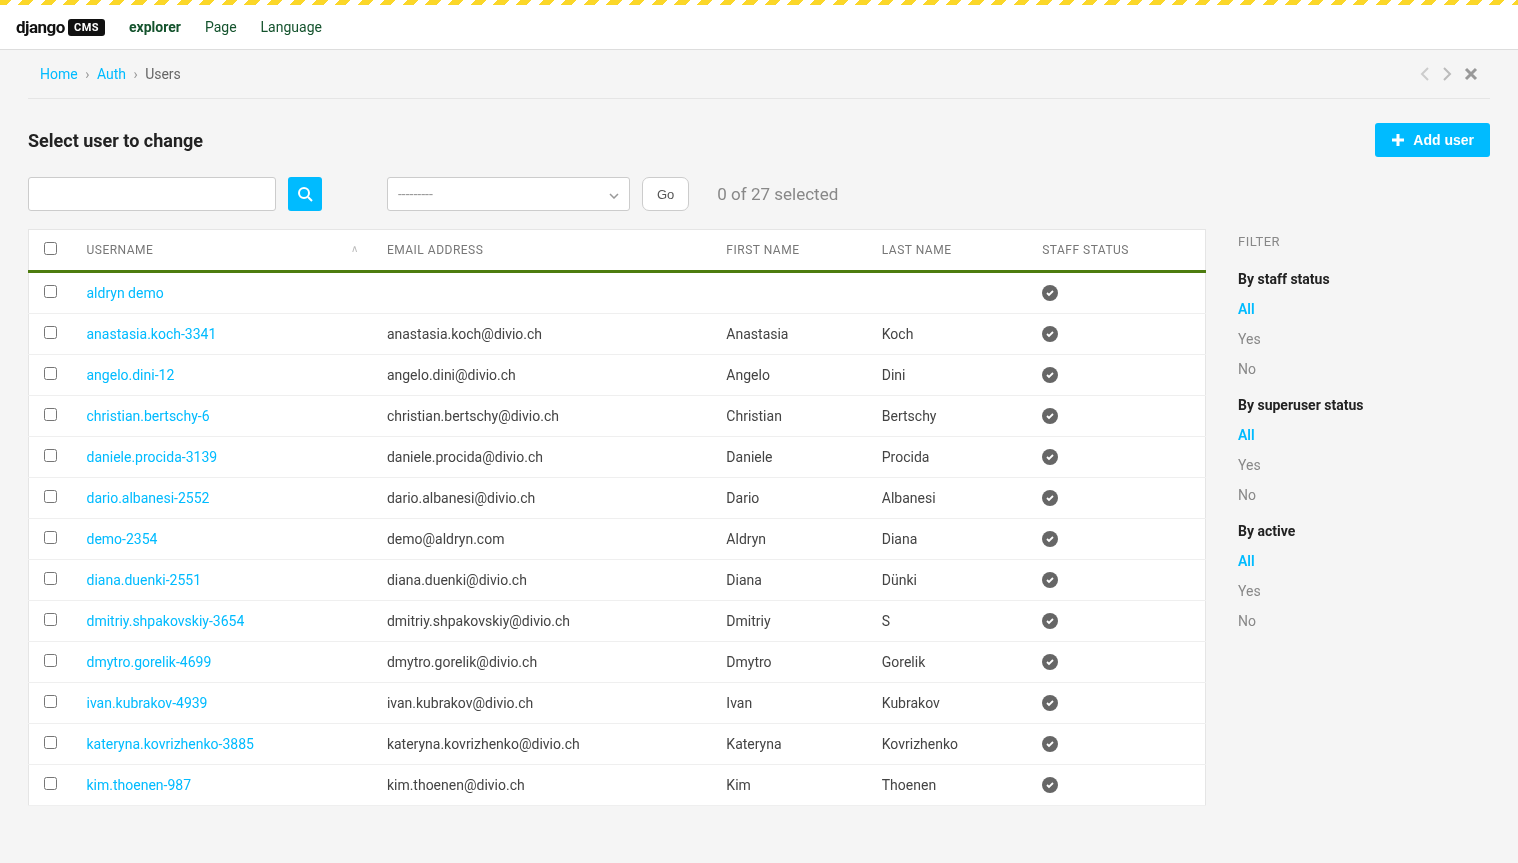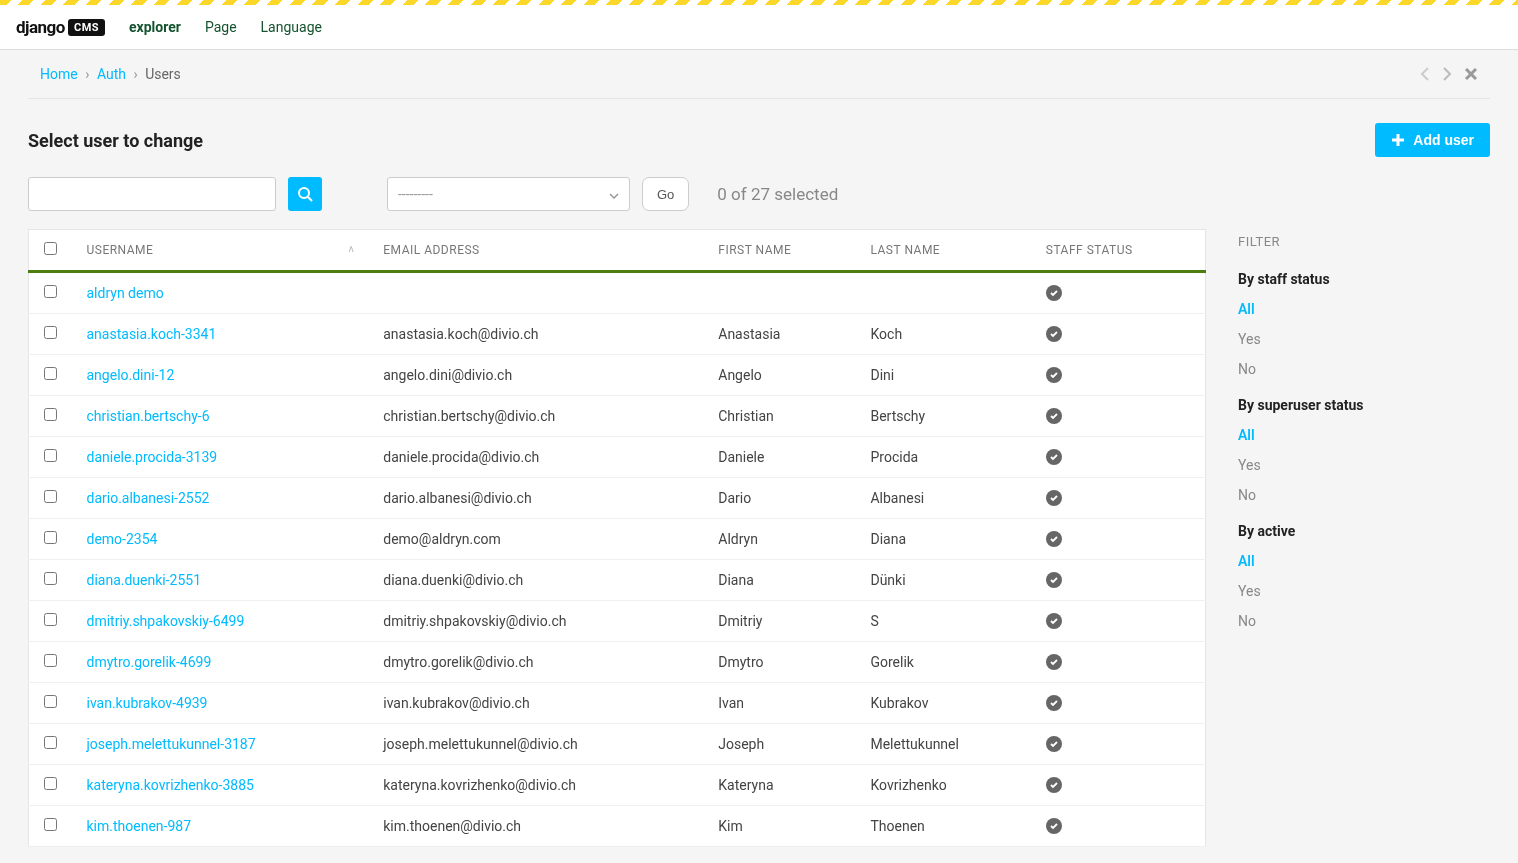--- a/index.html
+++ b/index.html
@@ -268,21 +268,21 @@
               <td>Diana</td>
               <td>Dünki</td>
               <td><span class="staff-icon">
                   <svg width="10" height="10" viewBox="0 0 10 10">
                     <path d="M2 5 L4 7 L8 3" stroke="#fff" stroke-width="1.8" fill="none"></path>
                   </svg>
                 </span></td>
             </tr>
             <tr>
               <td class="checkbox-cell"><input type="checkbox" style=""></td>
-              <td class="user-link">dmitriy.shpakovskiy-6499</td>
+              <td class="user-link">dmitriy.shpakovskiy-3654</td>
               <td>dmitriy.shpakovskiy@divio.ch</td>
               <td>Dmitriy</td>
               <td>S</td>
               <td><span class="staff-icon">
                   <svg width="10" height="10" viewBox="0 0 10 10">
                     <path d="M2 5 L4 7 L8 3" stroke="#fff" stroke-width="1.8" fill="none"></path>
                   </svg>
                 </span></td>
             </tr>
             <tr>
@@ -296,32 +296,20 @@
                     <path d="M2 5 L4 7 L8 3" stroke="#fff" stroke-width="1.8" fill="none"></path>
                   </svg>
                 </span></td>
             </tr>
             <tr>
               <td class="checkbox-cell"><input type="checkbox" style=""></td>
               <td class="user-link">ivan.kubrakov-4939</td>
               <td>ivan.kubrakov@divio.ch</td>
               <td>Ivan</td>
               <td>Kubrakov</td>
-              <td><span class="staff-icon">
-                  <svg width="10" height="10" viewBox="0 0 10 10">
-                    <path d="M2 5 L4 7 L8 3" stroke="#fff" stroke-width="1.8" fill="none"></path>
-                  </svg>
-                </span></td>
-            </tr>
-            <tr>
-              <td class="checkbox-cell"><input type="checkbox" style=""></td>
-              <td class="user-link">joseph.melettukunnel-3187</td>
-              <td>joseph.melettukunnel@divio.ch</td>
-              <td>Joseph</td>
-              <td>Melettukunnel</td>
               <td><span class="staff-icon">
                   <svg width="10" height="10" viewBox="0 0 10 10">
                     <path d="M2 5 L4 7 L8 3" stroke="#fff" stroke-width="1.8" fill="none"></path>
                   </svg>
                 </span></td>
             </tr>
             <tr>
               <td class="checkbox-cell"><input type="checkbox" style=""></td>
               <td class="user-link">kateryna.kovrizhenko-3885</td>
               <td>kateryna.kovrizhenko@divio.ch</td>

